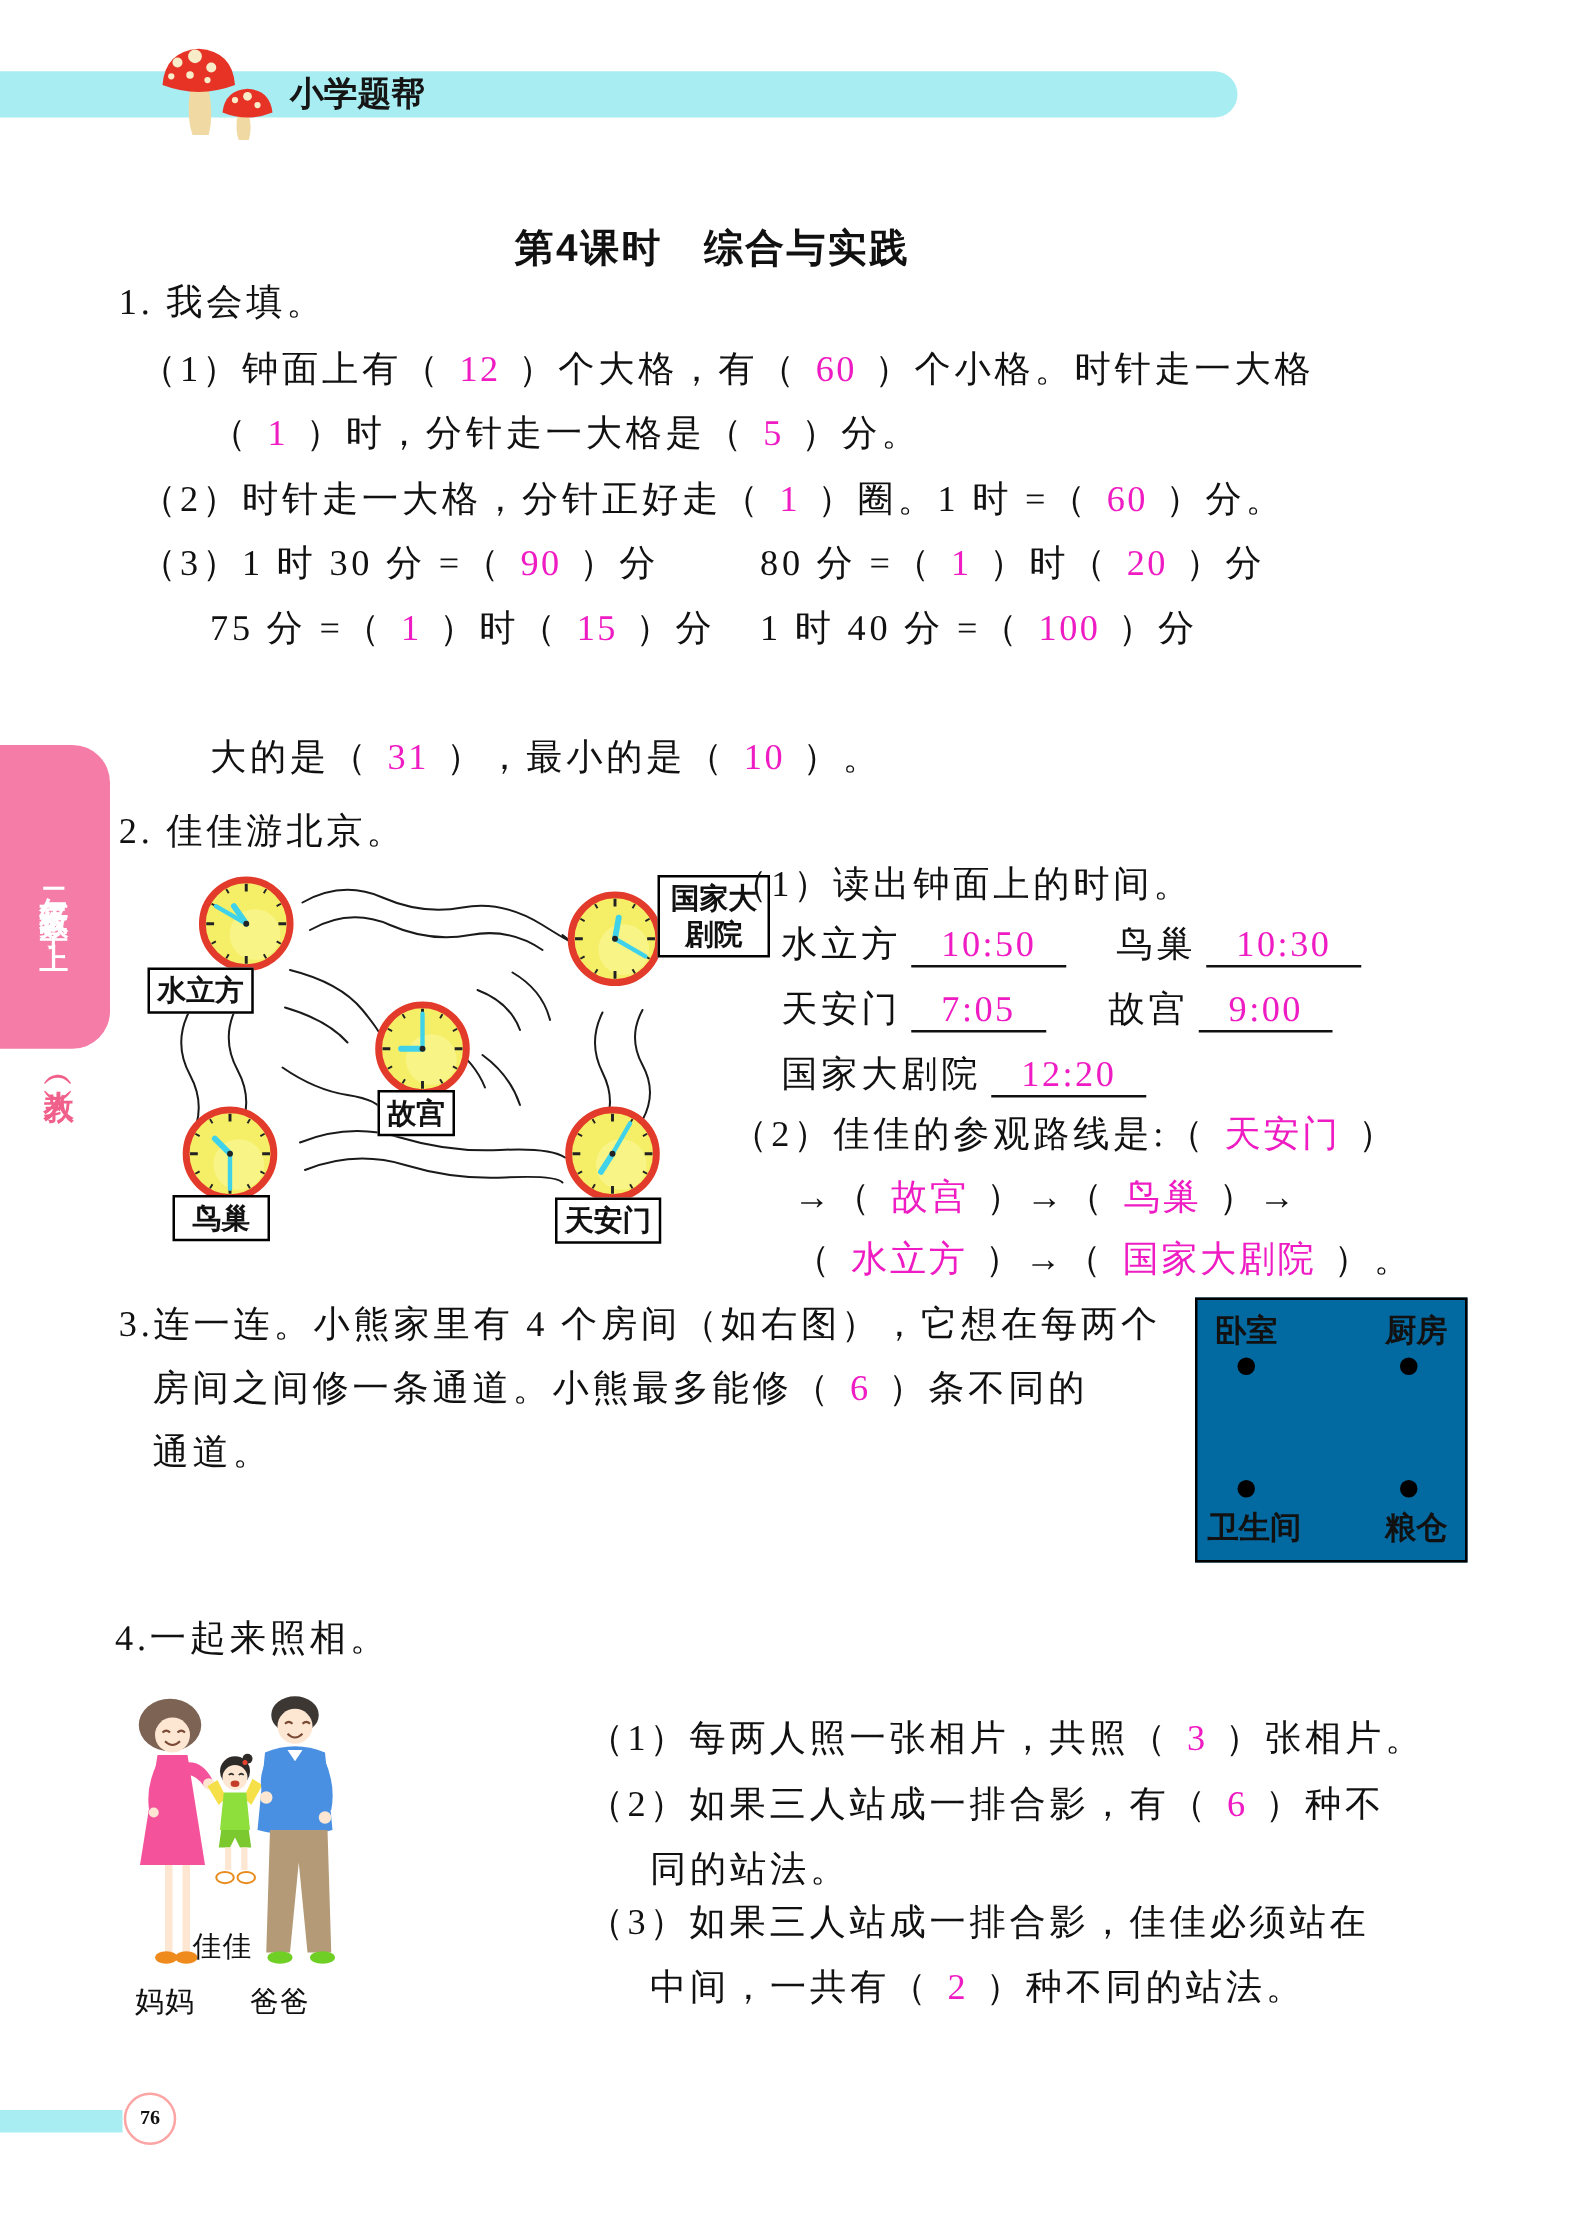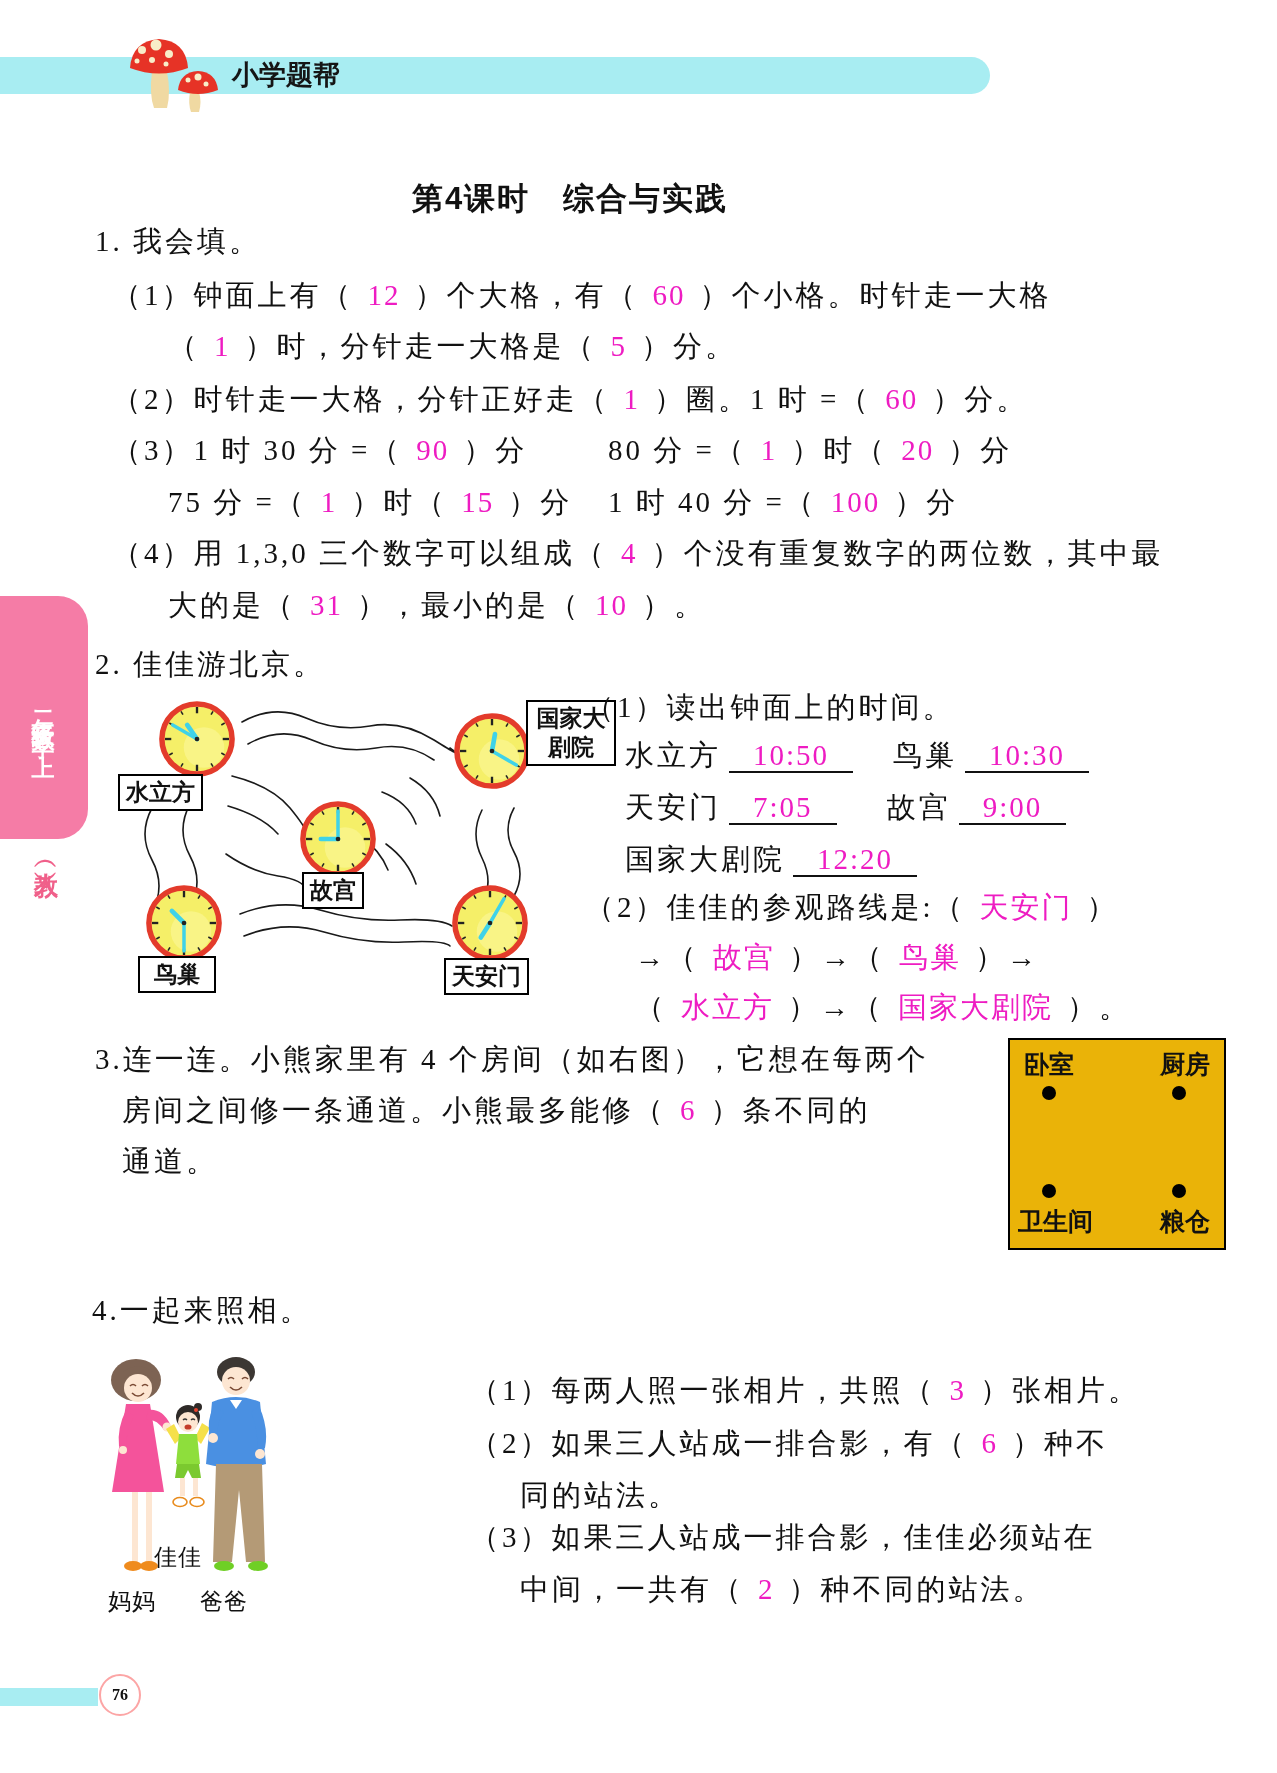--- a/index.html
+++ b/index.html
@@ -36,21 +36,21 @@
   .clock{position:absolute;width:84px;height:78px;}
   .clock svg{width:100%;height:100%;}
   .c0{left:45px;top:8px;}  .c1{left:340px;top:20px;} .c2{left:186px;top:108px;}
   .c3{left:32px;top:192px;} .c4{left:338px;top:192px;}
   .map-label{position:absolute;border:2px solid #000;background:#fff;text-align:center;
              font:bold 23px "Liberation Sans","DejaVu Sans",sans-serif;padding:2px 6px;line-height:29px;}
   .lbl0{left:8px;top:82px;}  .lbl1{left:416px;top:8px;width:74px;white-space:normal;}
   .lbl2{left:192px;top:180px;} .lbl3{left:28px;top:264px;padding:2px 14px;} .lbl4{left:334px;top:266px;}
 
   
-  .rooms{position:absolute;left:1008px;top:1038px;width:214px;height:208px;border:2px solid #000;background:#eab308;}
+  .rooms{position:absolute;left:956px;top:1038px;width:214px;height:208px;border:2px solid #000;background:#0369a1;}
   .room-lbl{position:absolute;font:bold 25px "Liberation Sans","DejaVu Sans",sans-serif;}
   .dot{position:absolute;width:14px;height:14px;border-radius:50%;background:#000;}
 
   
   .family{position:absolute;left:96px;top:1354px;width:185px;height:260px;}
   .family svg{position:absolute;left:0;top:0;width:185px;height:235px;}
   .fig-lbl{position:absolute;font-size:23px;letter-spacing:1px;color:#111;}
 
   
   .foot-bar{position:absolute;left:0;top:1688px;width:98px;height:18px;background:#a8edf2;}
@@ -91,21 +91,20 @@
   <div class="title">第4课时　综合与实践</div>
 
   <div class="hline" style="left:95px;top:222px;">1. 我会填。</div>
   <div class="line" style="left:112px;top:276px;"><span>（1）钟面上有（</span><span class="ans">12</span><span>）个大格，有（</span><span class="ans">60</span><span>）个小格。时针走一大格</span></div>
   <div class="line" style="left:168px;top:327px;"><span>（</span><span class="ans">1</span><span>）时，分针走一大格是（</span><span class="ans">5</span><span>）分。</span></div>
   <div class="line" style="left:112px;top:380px;"><span>（2）时针走一大格，分针正好走（</span><span class="ans">1</span><span>）圈。1 时 =（</span><span class="ans">60</span><span>）分。</span></div>
   <div class="line" style="left:112px;top:431px;"><span>（3）1 时 30 分 =（</span><span class="ans">90</span><span>）分</span></div>
   <div class="line" style="left:608px;top:431px;"><span>80 分 =（</span><span class="ans">1</span><span>）时（</span><span class="ans">20</span><span>）分</span></div>
   <div class="line" style="left:168px;top:483px;"><span>75 分 =（</span><span class="ans">1</span><span>）时（</span><span class="ans">15</span><span>）分</span></div>
   <div class="line" style="left:608px;top:483px;"><span>1 时 40 分 =（</span><span class="ans">100</span><span>）分</span></div>
-  <div class="line" style="left:112px;top:534px;"><span>（4）用 1,3,0 三个数字可以组成（</span><span class="ans">4</span><span>）个没有重复数字的两位数，其中最</span></div>
   <div class="line" style="left:168px;top:586px;"><span>大的是（</span><span class="ans">31</span><span>），最小的是（</span><span class="ans">10</span><span>）。</span></div>
 
   <div class="hline" style="left:95px;top:645px;">2. 佳佳游北京。</div>
 
   <div class="map">
     <svg class="roads" viewBox="0 0 480 320">
       <g fill="none" stroke="#1a1a1a" stroke-width="1.6" stroke-linecap="round">
         <path d="M132,30 q32,-18 64,-4 t64,8 t64,14 t16,8"></path>
         <path d="M138,52 q32,-18 64,-4 t64,8 t58,12"></path>
         <path d="M42,116 q-14,26 0,52 q14,26 0,52"></path>

